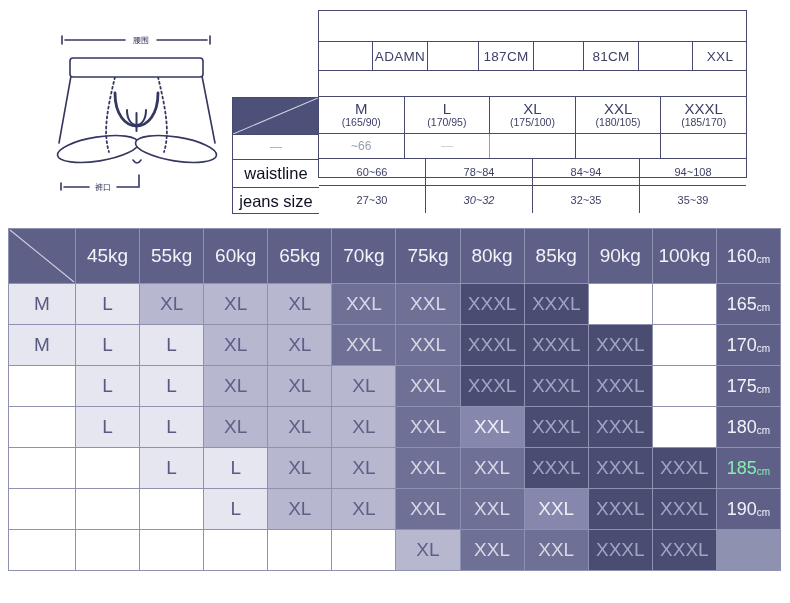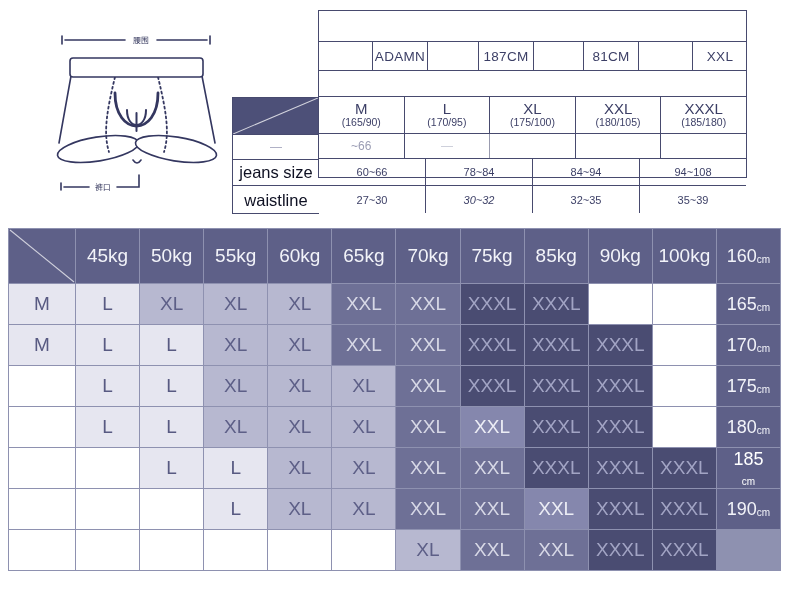--- a/index.html
+++ b/index.html
@@ -110,21 +110,21 @@
         <div class="itab-c" style="flex: 1 1 0%;">
           <div class="sz">XL</div>
           <div class="spec">(175/100)</div>
         </div>
         <div class="itab-c" style="flex: 1 1 0%;">
           <div class="sz">XXL</div>
           <div class="spec">(180/105)</div>
         </div>
         <div class="itab-c" style="flex: 1 1 0%;">
           <div class="sz">XXXL</div>
-          <div class="spec">(185/180)</div>
+          <div class="spec">(185/170)</div>
         </div>
       </div>
     <div class="itab-row r-ghost" id="ghost-row">
         <div class="itab-c" style="flex: 1 1 0%;">~66</div>
         <div class="itab-c" style="flex: 1 1 0%; opacity: 0.55;">—</div>
         <div class="itab-c" style="flex: 1 1 0%;"></div>
         <div class="itab-c" style="flex: 1 1 0%;"></div>
         <div class="itab-c" style="flex: 1 1 0%;"></div>
       </div>
     <div class="itab-row r-vals" id="waist-row">
@@ -142,37 +142,37 @@
   </div>
 
   <div class="ltab">
     <div class="ltab-row l-dark">
       <svg width="85" height="36" viewBox="0 0 85 36" xmlns="http://www.w3.org/2000/svg">
         <rect x="0" y="0" width="85" height="36" fill="#4d5078"></rect>
         <line x1="0" y1="36" x2="85" y2="0" stroke="#ffffff" stroke-width="1.1" opacity="0.75"></line>
       </svg>
     </div>
     <div class="ltab-row l-ghost">—</div>
+    <div class="ltab-row l-word">waistline</div>
     <div class="ltab-row l-word2">jeans size</div>
-    <div class="ltab-row l-word">waistline</div>
   </div>
 
   <div class="matrix" id="matrix" style="background: rgb(142, 145, 176);">
       <div class="m-cell corner" style="background: rgb(94, 96, 136);">
         <svg width="66" height="54" viewBox="0 0 66 54" xmlns="http://www.w3.org/2000/svg">
           <line x1="1" y1="1" x2="65" y2="53" stroke="#ffffff" stroke-width="1.1" opacity="0.7"></line>
         </svg>
       </div>
       <div class="m-cell m-head" style="background: rgb(94, 96, 136); color: rgb(242, 243, 249);">45kg</div>
-      <div class="m-cell m-head" style="background: rgb(94, 96, 136); color: rgb(242, 243, 249);">50kg</div>
       <div class="m-cell m-head" style="background: rgb(94, 96, 136); color: rgb(242, 243, 249);">55kg</div>
       <div class="m-cell m-head" style="background: rgb(94, 96, 136); color: rgb(242, 243, 249);">60kg</div>
       <div class="m-cell m-head" style="background: rgb(94, 96, 136); color: rgb(242, 243, 249);">65kg</div>
       <div class="m-cell m-head" style="background: rgb(94, 96, 136); color: rgb(242, 243, 249);">70kg</div>
       <div class="m-cell m-head" style="background: rgb(94, 96, 136); color: rgb(242, 243, 249);">75kg</div>
+      <div class="m-cell m-head" style="background: rgb(94, 96, 136); color: rgb(242, 243, 249);">80kg</div>
       <div class="m-cell m-head" style="background: rgb(94, 96, 136); color: rgb(242, 243, 249);">85kg</div>
       <div class="m-cell m-head" style="background: rgb(94, 96, 136); color: rgb(242, 243, 249);">90kg</div>
       <div class="m-cell m-head" style="background: rgb(94, 96, 136); color: rgb(242, 243, 249);">100kg</div>
       <div class="m-cell m-rowhead" style="background: rgb(94, 96, 136); color: rgb(242, 243, 249);">
         <div class="num">160</div>
         <div class="unit">cm</div>
       </div>
       <div class="m-cell" style="background: rgb(230, 230, 240); color: rgb(88, 90, 130);">M</div>
       <div class="m-cell" style="background: rgb(230, 230, 240); color: rgb(88, 90, 130);">L</div>
       <div class="m-cell" style="background: rgb(183, 184, 208); color: rgb(93, 95, 135);">XL</div>
@@ -237,21 +237,21 @@
       <div class="m-cell" style="background: rgb(255, 255, 255); color: rgb(255, 255, 255);"></div>
       <div class="m-cell" style="background: rgb(230, 230, 240); color: rgb(88, 90, 130);">L</div>
       <div class="m-cell" style="background: rgb(230, 230, 240); color: rgb(88, 90, 130);">L</div>
       <div class="m-cell" style="background: rgb(183, 184, 208); color: rgb(93, 95, 135);">XL</div>
       <div class="m-cell" style="background: rgb(183, 184, 208); color: rgb(93, 95, 135);">XL</div>
       <div class="m-cell" style="background: rgb(110, 112, 150); color: rgb(215, 216, 230);">XXL</div>
       <div class="m-cell" style="background: rgb(110, 112, 150); color: rgb(215, 216, 230);">XXL</div>
       <div class="m-cell" style="background: rgb(74, 76, 114); color: rgb(162, 164, 196);">XXXL</div>
       <div class="m-cell" style="background: rgb(74, 76, 114); color: rgb(162, 164, 196);">XXXL</div>
       <div class="m-cell" style="background: rgb(74, 76, 114); color: rgb(162, 164, 196);">XXXL</div>
-      <div class="m-cell m-rowhead" style="background: rgb(94, 96, 136); color: #ffffff; flex-direction: column;">
+      <div class="m-cell m-rowhead" style="background: rgb(94, 96, 136); color: #86efac;">
         <div class="num">185</div>
         <div class="unit">cm</div>
       </div>
       <div class="m-cell" style="background: rgb(255, 255, 255); color: rgb(255, 255, 255);"></div>
       <div class="m-cell" style="background: rgb(255, 255, 255); color: rgb(255, 255, 255);"></div>
       <div class="m-cell" style="background: rgb(255, 255, 255); color: rgb(255, 255, 255);"></div>
       <div class="m-cell" style="background: rgb(230, 230, 240); color: rgb(88, 90, 130);">L</div>
       <div class="m-cell" style="background: rgb(183, 184, 208); color: rgb(93, 95, 135);">XL</div>
       <div class="m-cell" style="background: rgb(183, 184, 208); color: rgb(93, 95, 135);">XL</div>
       <div class="m-cell" style="background: rgb(110, 112, 150); color: rgb(215, 216, 230);">XXL</div>

